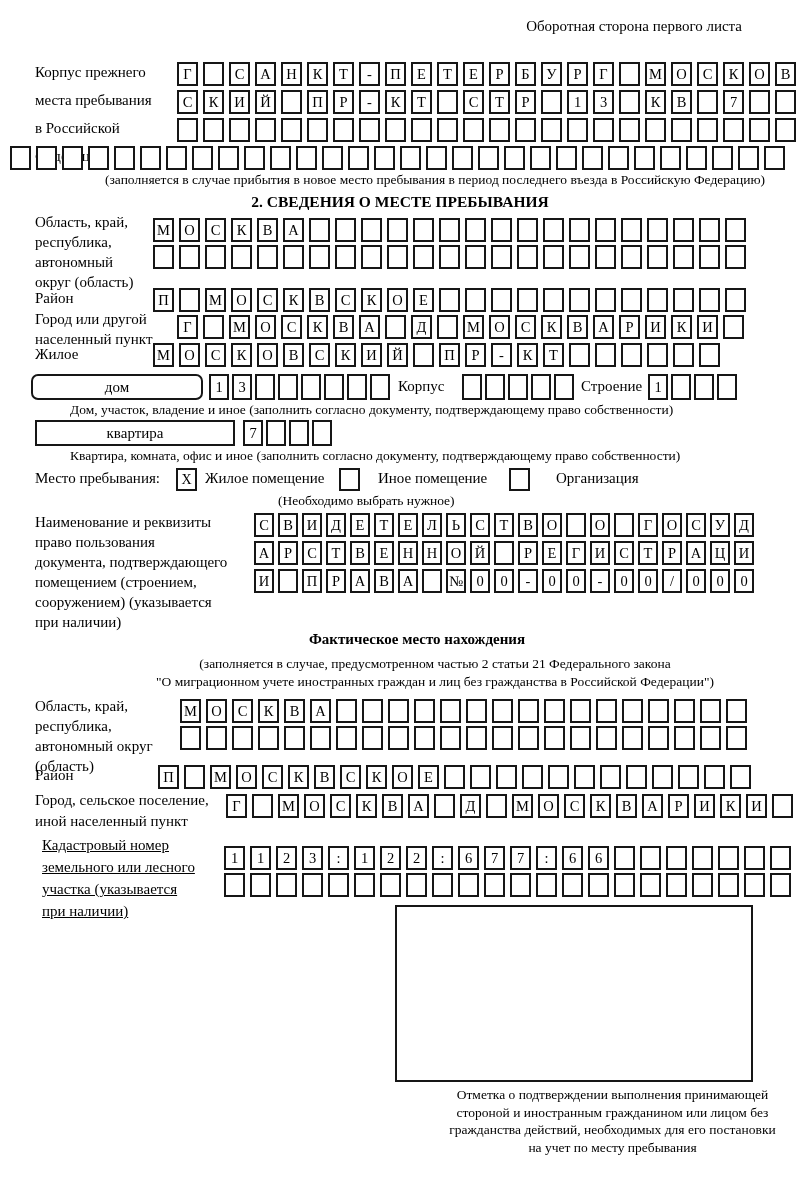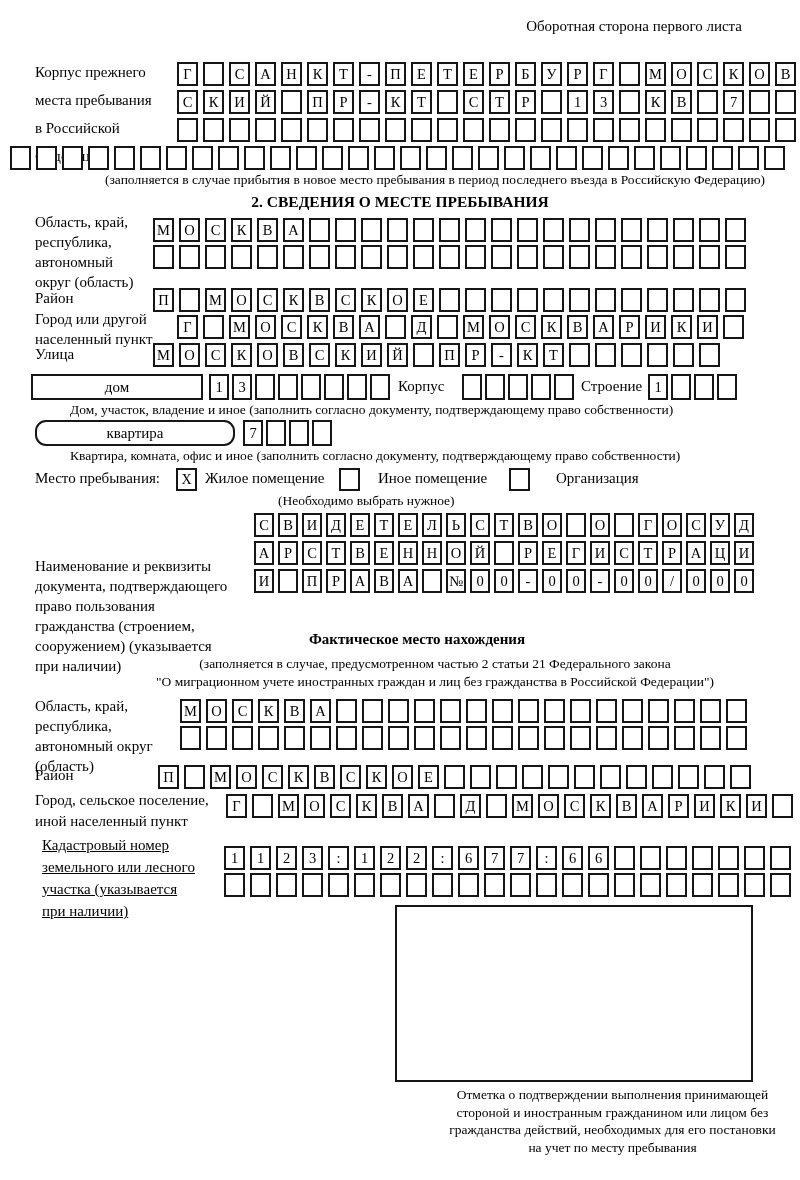--- a/index.html
+++ b/index.html
@@ -265,21 +265,21 @@
       <div class="cell">К</div>
       <div class="cell">В</div>
       <div class="cell">А</div>
       <div class="cell">Р</div>
       <div class="cell">И</div>
       <div class="cell">К</div>
       <div class="cell">И</div>
       <div class="cell"></div>
     </div>
 
-  <div class="lbl" style="left:35px; top:346px;">Улица</div>
+  <div class="lbl" style="left:35px; top:346px;">Жилое</div>
   <div class="row" style="left:153px; top:343px;">
       <div class="cell">М</div>
       <div class="cell">О</div>
       <div class="cell">С</div>
       <div class="cell">К</div>
       <div class="cell">О</div>
       <div class="cell">В</div>
       <div class="cell">С</div>
       <div class="cell">К</div>
       <div class="cell">И</div>
@@ -291,21 +291,21 @@
       <div class="cell">К</div>
       <div class="cell">Т</div>
       <div class="cell"></div>
       <div class="cell"></div>
       <div class="cell"></div>
       <div class="cell"></div>
       <div class="cell"></div>
       <div class="cell"></div>
     </div>
 
-  <div class="fbox" style="left:31px; top:374px; width:172px; height:26px;">дом</div>
+  <div class="fbox" style="left:31px; top:374px; width:172px; height:26px;border-radius:7px;">дом</div>
   <div class="row g3" style="left:209px; top:374px;">
       <div class="cell">1</div>
       <div class="cell">3</div>
       <div class="cell"></div>
       <div class="cell"></div>
       <div class="cell"></div>
       <div class="cell"></div>
       <div class="cell"></div>
       <div class="cell"></div>
     </div>
@@ -319,43 +319,43 @@
     </div>
   <div class="lbl" style="left:581px; top:378px;">Строение</div>
   <div class="row g3" style="left:648px; top:374px;">
       <div class="cell">1</div>
       <div class="cell"></div>
       <div class="cell"></div>
       <div class="cell"></div>
     </div>
   <div class="lbl small" style="left:35px; top:402px;font-family:Liberation Serif, serif;">Дом, участок, владение и иное (заполнить согласно документу, подтверждающему право собственности)</div>
 
-  <div class="fbox" style="left:35px; top:420px; width:200px; height:26px;border-radius:11px;">квартира</div>
+  <div class="fbox" style="left:35px; top:420px; width:200px; height:26px;">квартира</div>
   <div class="row g3" style="left:243px; top:420px;">
       <div class="cell">7</div>
       <div class="cell"></div>
       <div class="cell"></div>
       <div class="cell"></div>
     </div>
   <div class="lbl small" style="left:35px; top:448px;">Квартира, комната, офис и иное (заполнить согласно документу, подтверждающему право собственности)</div>
 
   <div class="lbl" style="left:35px; top:470px;">Место пребывания:</div>
   <div class="cb" style="left:176px; top:468px;">X</div>
   <div class="lbl" style="left:205px; top:470px;">Жилое помещение</div>
   <div class="cb" style="left:339px; top:468px;"></div>
   <div class="lbl" style="left:378px; top:470px;">Иное помещение</div>
   <div class="cb" style="left:509px; top:468px;"></div>
   <div class="lbl" style="left:556px; top:470px;">Организация</div>
   <div class="lbl small" style="left:243px; top:493px;">(Необходимо выбрать нужное)</div>
 
-  <div class="lbl" style="left:35px; top:512px; line-height:20px;margin-top:44px;">
+  <div class="lbl" style="left:35px; top:512px; line-height:20px;">
     <div>Наименование и реквизиты</div>
+    <div>право пользования</div>
     <div>документа, подтверждающего</div>
-    <div>право пользования</div>
-    <div>гражданства (строением,</div>
+    <div>помещением (строением,</div>
     <div>сооружением) (указывается</div>
     <div>при наличии)</div>
   </div>
   <div class="row g4" style="left:254px; top:513px;">
       <div class="cell">С</div>
       <div class="cell">В</div>
       <div class="cell">И</div>
       <div class="cell">Д</div>
       <div class="cell">Е</div>
       <div class="cell">Т</div>

